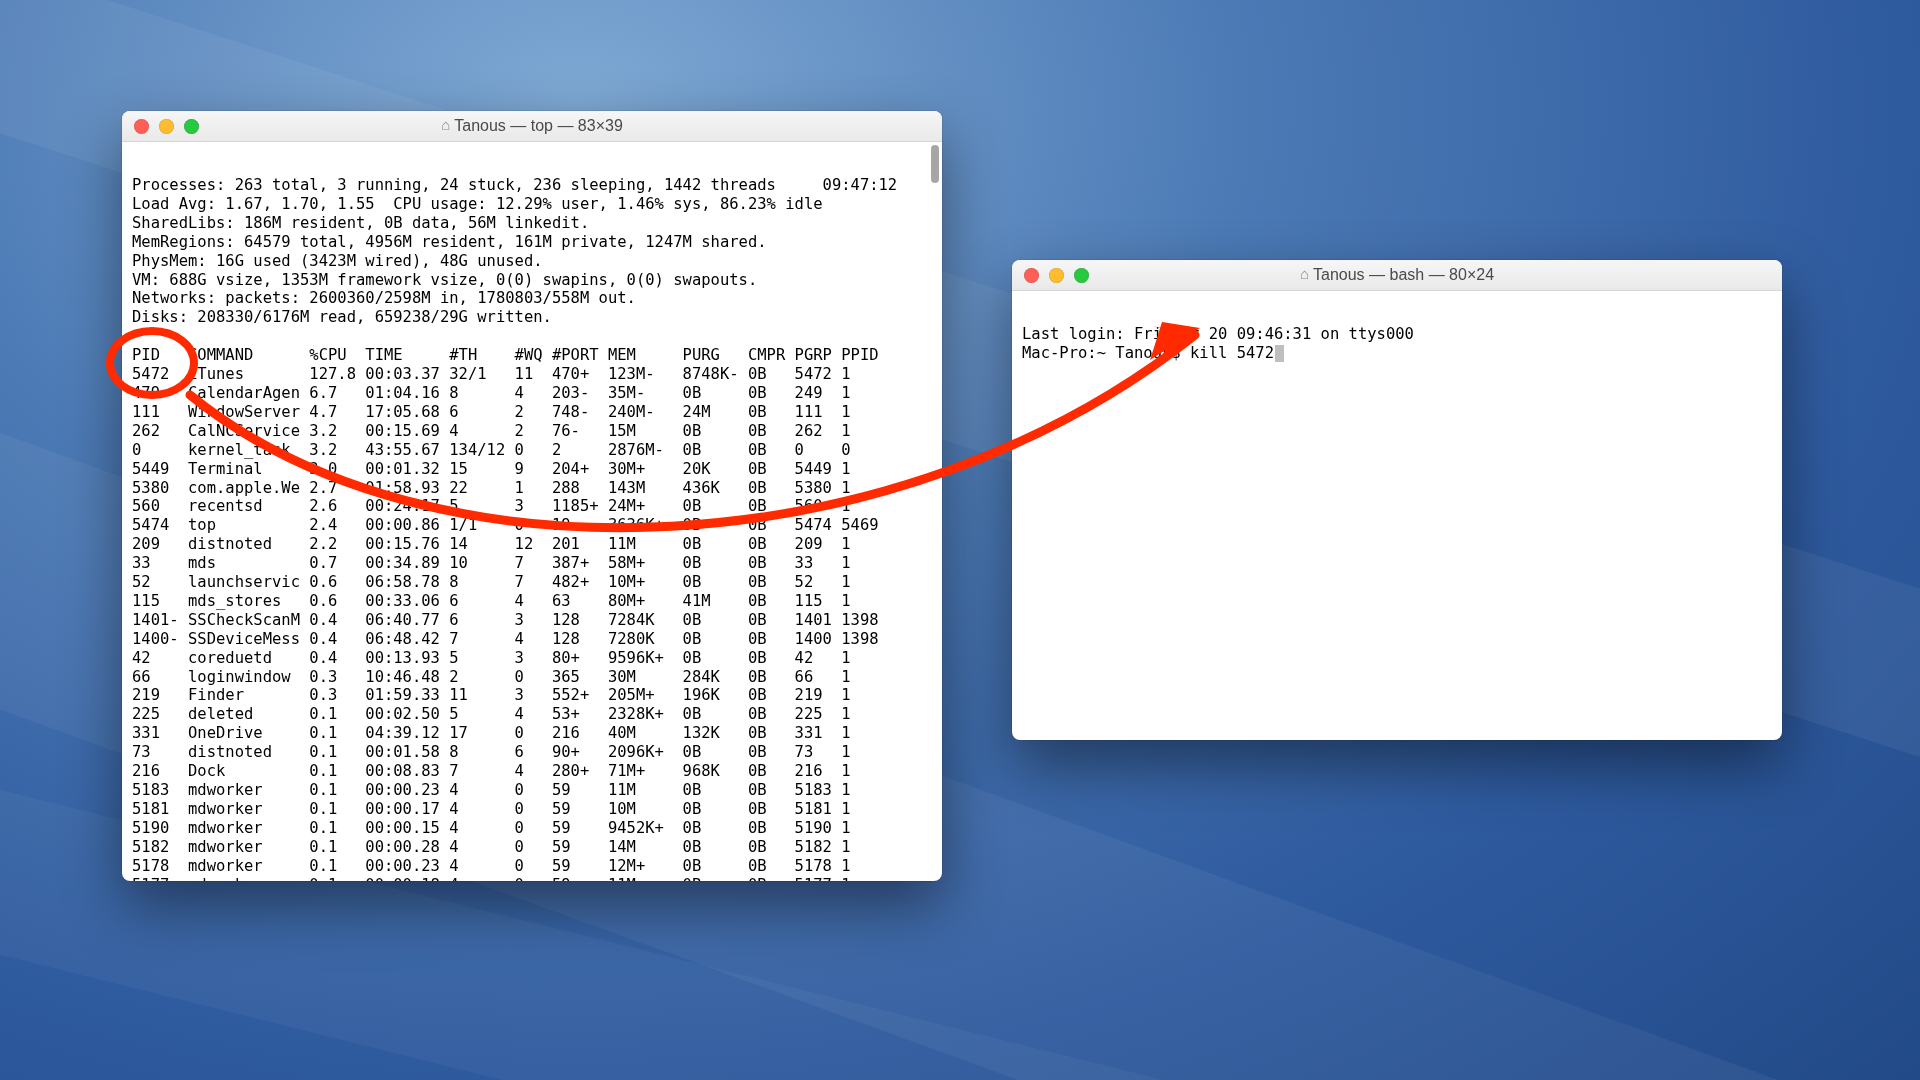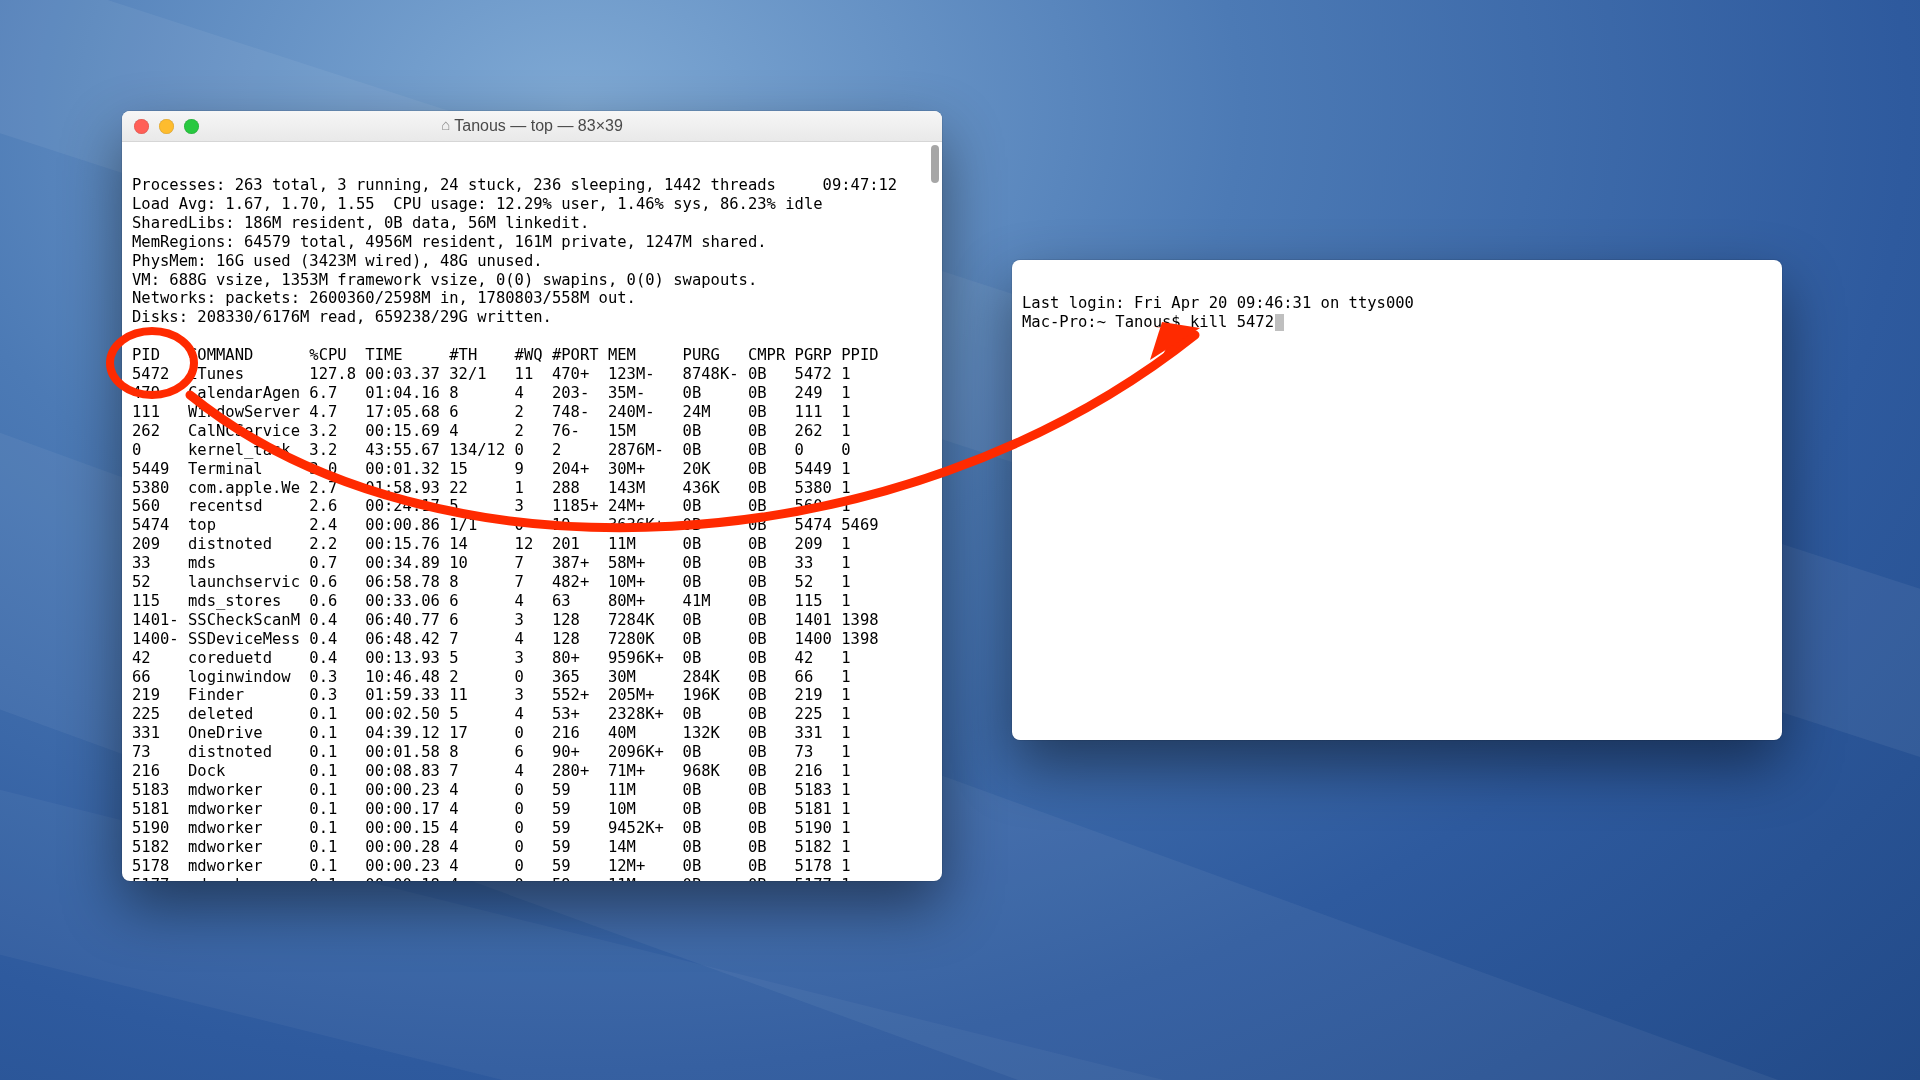--- a/index.html
+++ b/index.html
@@ -168,20 +168,30 @@
 5178  mdworker     0.1   00:00.23 4      0   59    12M+    0B     0B   5178 1    
 5177  mdworker     0.1   00:00.18 4      0   59    11M     0B     0B   5177 1    
 5176  mdworker     0.1   00:00.18 4      0   59    10M     0B     0B   5176 1    
 </div>
     <div class="scrollbar">
       <div class="scrollthumb"></div>
     </div>
   </div>
 
   <div class="window" style="left:1012px; top:260px; width:770px; height:480px;">
+    <div class="titlebar">
+      <div class="traffic">
+        <div class="dot red"></div>
+        <div class="dot yellow"></div>
+        <div class="dot green"></div>
+      </div>
+      <div class="win-title">
+        <span class="house">⌂</span><span>Tanous — bash — 80×24</span>
+      </div>
+    </div>
     <div class="term-body" id="bash-body"><span>Last login: Fri Apr 20 09:46:31 on ttys000
 </span><span>Mac-Pro:~ Tanous$ kill 5472</span><span class="cursor-block"></span></div>
   </div>
 
   <svg class="annot arrow-svg" style="left:0; top:0;" width="1920" height="1080">
 
     <ellipse cx="152" cy="363" rx="42" ry="32" fill="none" stroke="#ff2a00" stroke-width="8"></ellipse>
 
     <path d="M 190 395 C 430 590, 900 570, 1195 335" fill="none" stroke="#ff2a00" stroke-width="9" stroke-linecap="round"></path>
 

